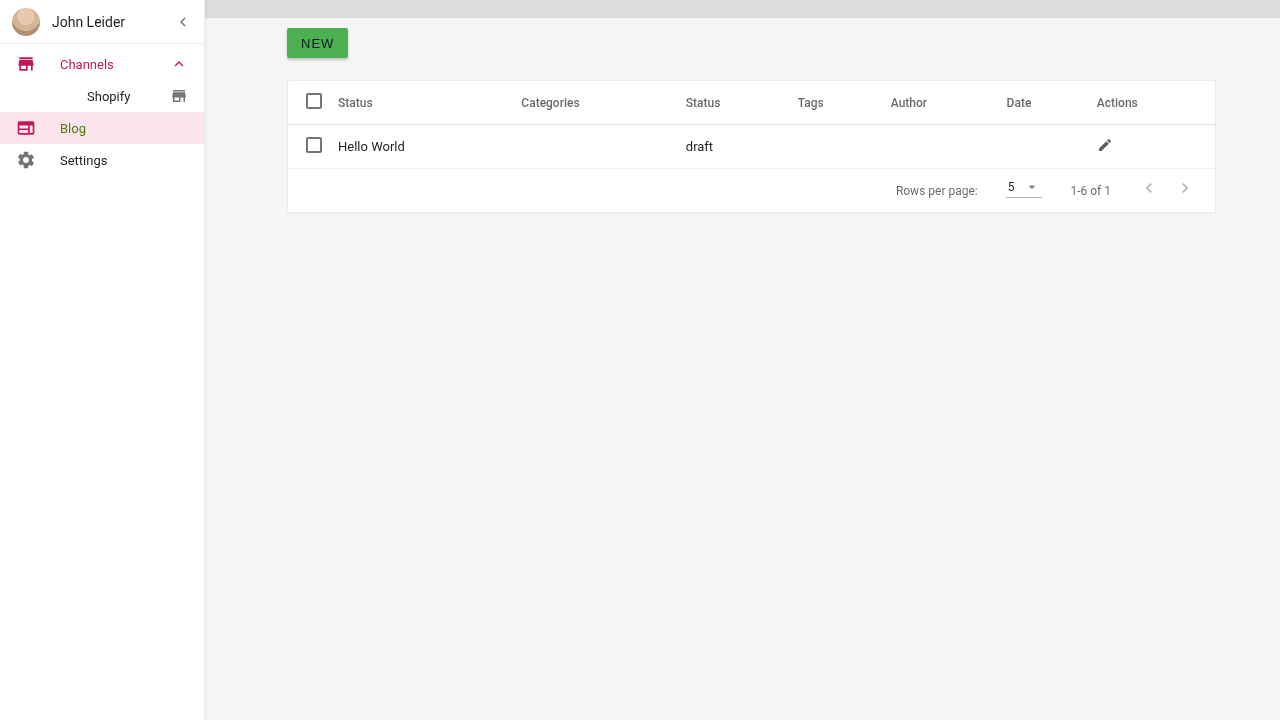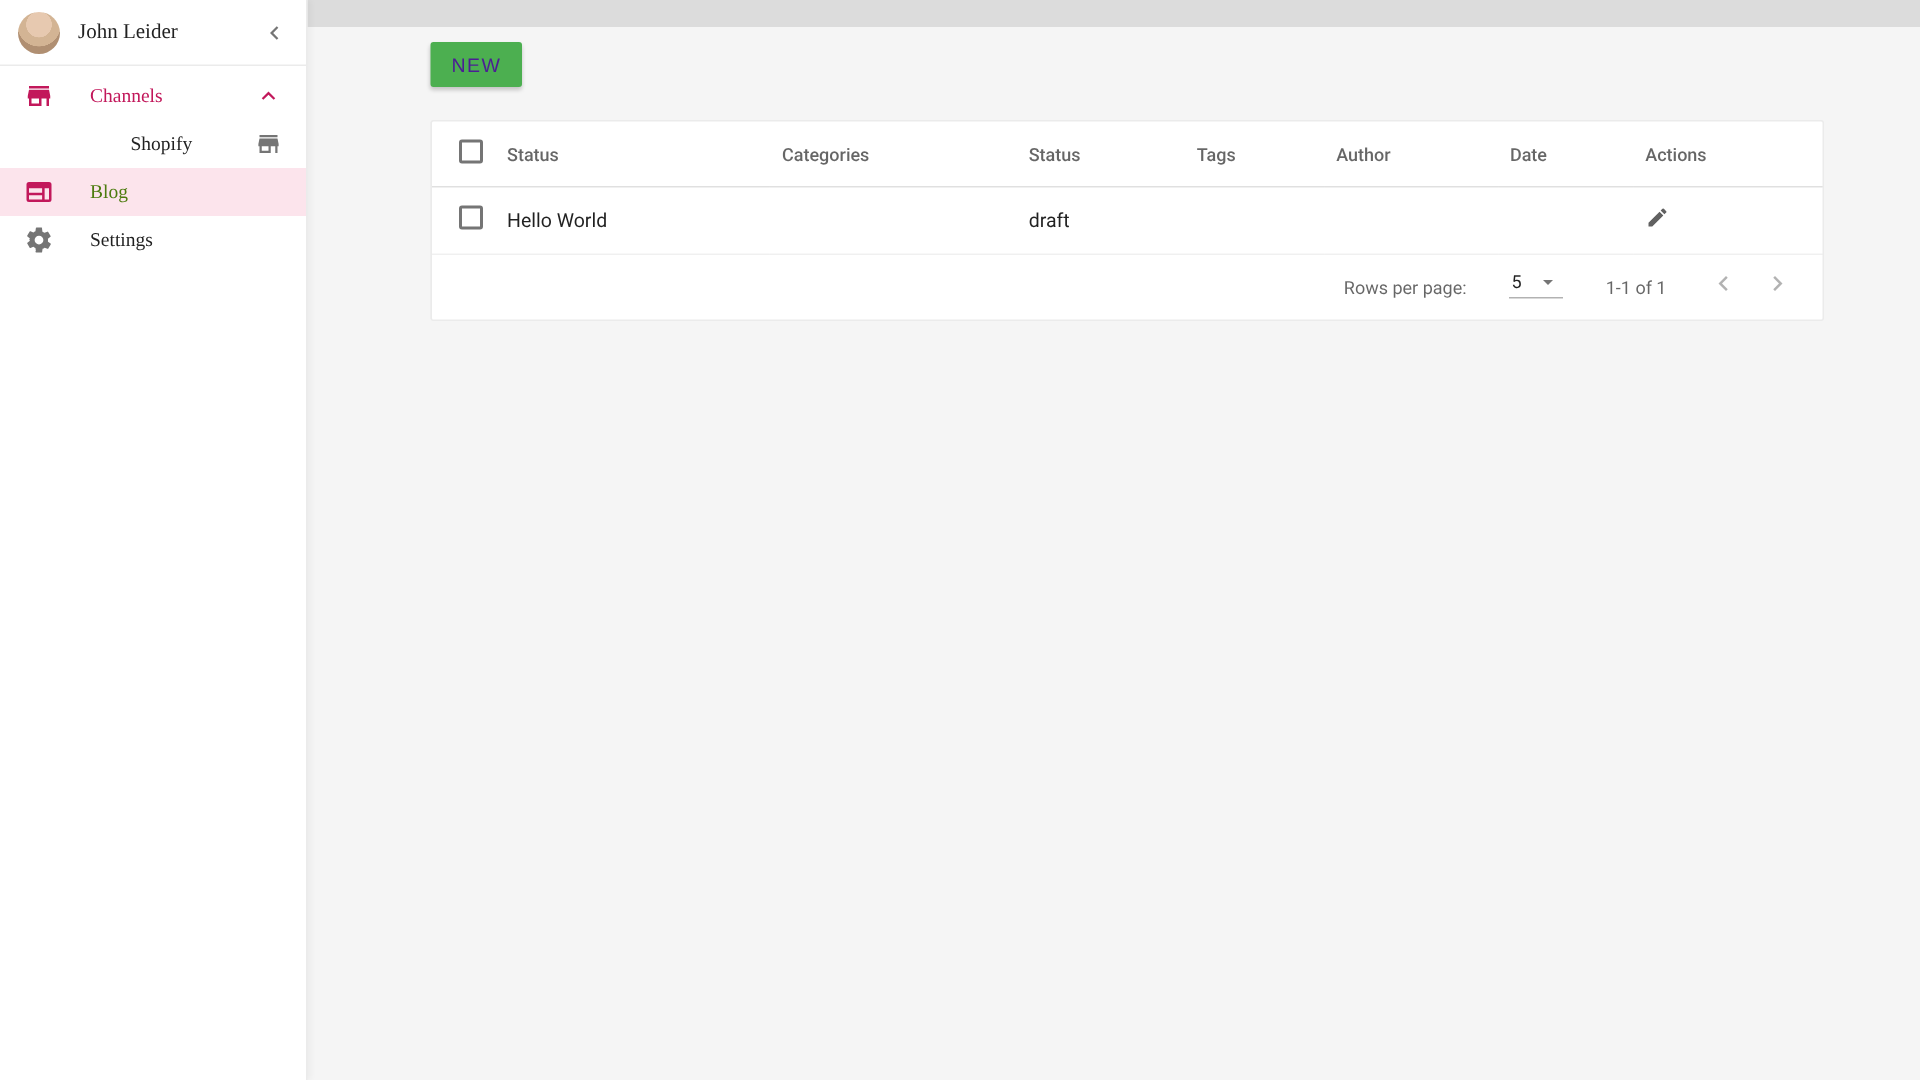--- a/index.html
+++ b/index.html
@@ -15,21 +15,20 @@
 
   
   .sidebar {
     width: 205px;
     background: #ffffff;
     border-right: 1px solid rgba(0,0,0,0.08);
     display: flex;
     flex-direction: column;
     box-shadow: 2px 0 4px rgba(0,0,0,0.04);
     z-index: 5;
-    font-family: Liberation Serif, serif;
   }
   .sidebar-header {
     display: flex;
     align-items: center;
     height: 44px;
     padding: 0 12px;
     border-bottom: 1px solid rgba(0,0,0,0.08);
     gap: 12px;
   }
   .avatar {
@@ -62,21 +61,21 @@
   .nav-item.active { background:#fce4ec; color:#4d7c0f; }
   .nav-item.active .nav-icon { color:#c2185b; }
 
   
   .main { flex:1; display:flex; flex-direction:column; }
   .topbar { height: 18px; background:#dcdcdc; }
   .content { flex:1; padding: 10px 64px 24px 82px; }
 
   .new-btn {
     background:#4caf50;
-    color:#4c1d95;
+    color:#0f172a;
     border:none;
     border-radius:2px;
     padding: 0 14px;
     height:30px;
     font-size:13px;
     font-weight:500;
     letter-spacing:1px;
     cursor:pointer;
     box-shadow: 0 2px 3px rgba(0,0,0,0.2);
   }
@@ -229,21 +228,21 @@
         <div class="table-footer">
           <span>Rows per page:</span>
           <span class="rpp-select">
             <span>5</span>
             <span class="caret">
               <svg width="16" height="16" viewBox="0 0 24 24">
                   <path fill="currentColor" d="M7 10l5 5 5-5z"></path>
                 </svg>
             </span>
           </span>
-          <span>1-1 of 1</span>
+          <span>1-6 of 1</span>
           <span class="pager">
             <span class="nav-ar">
               <span>
                 <svg width="20" height="20" viewBox="0 0 24 24">
                     <path fill="currentColor" d="M15.41 7.41 14 6l-6 6 6 6 1.41-1.41L10.83 12z"></path>
                   </svg>
               </span>
             </span>
             <span class="nav-ar">
               <span>

